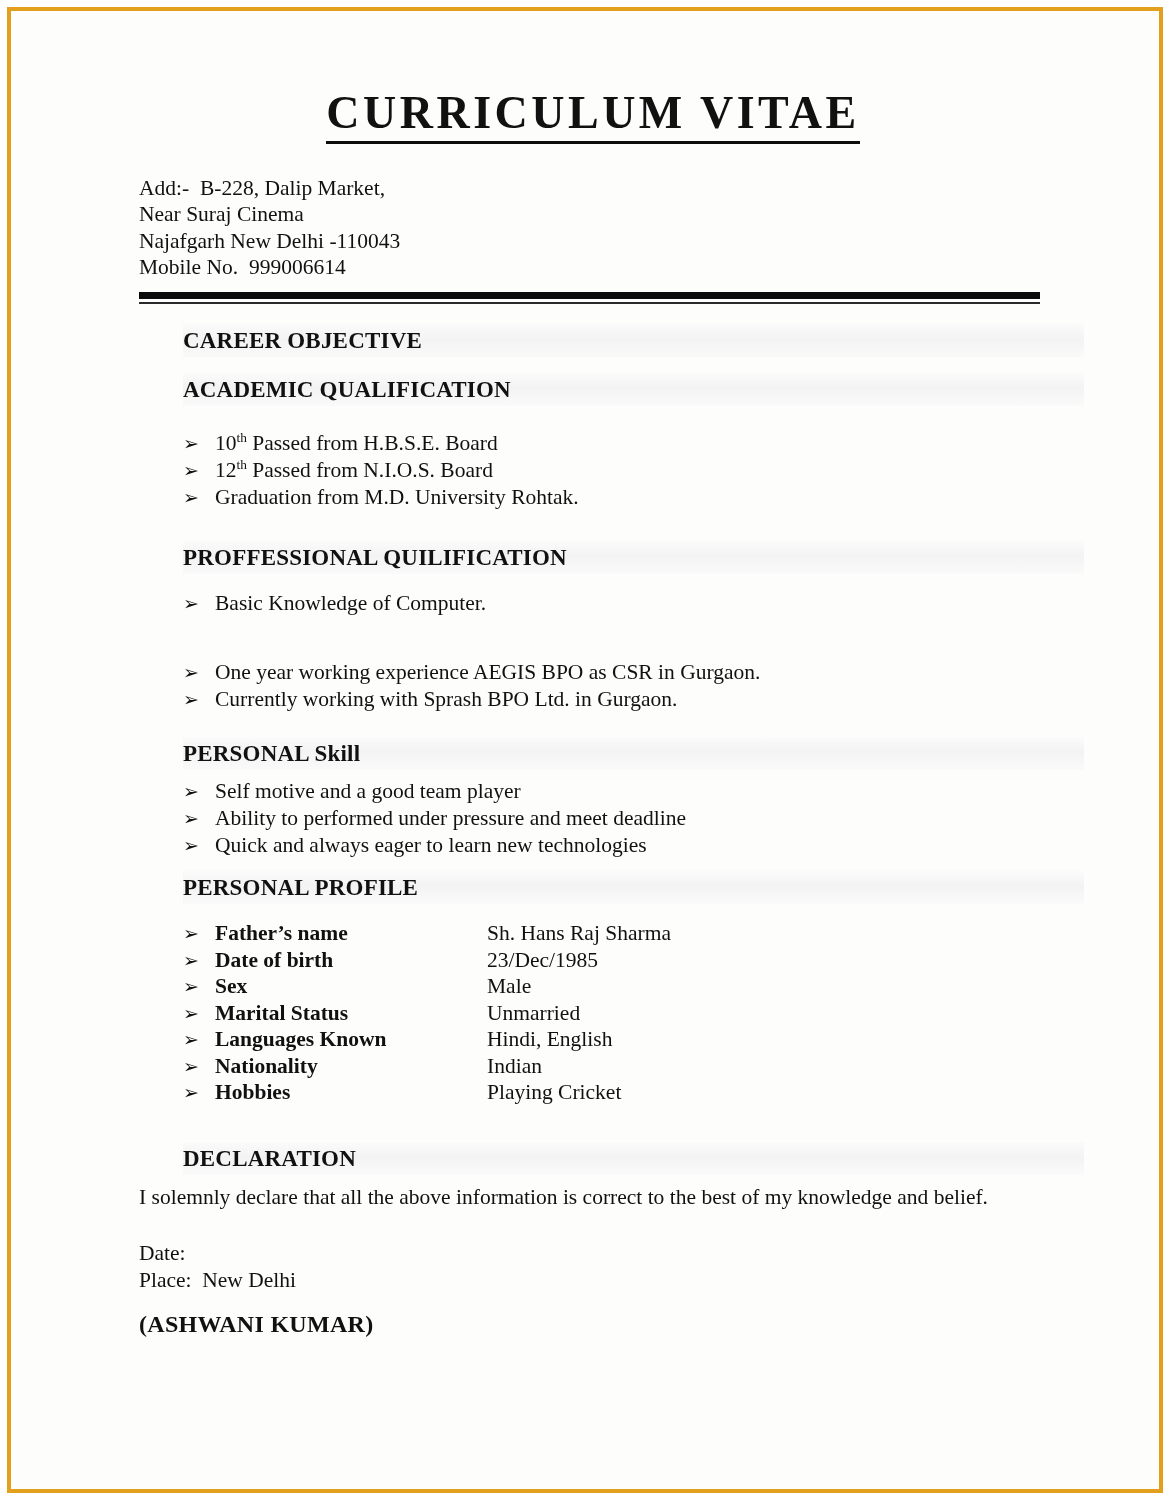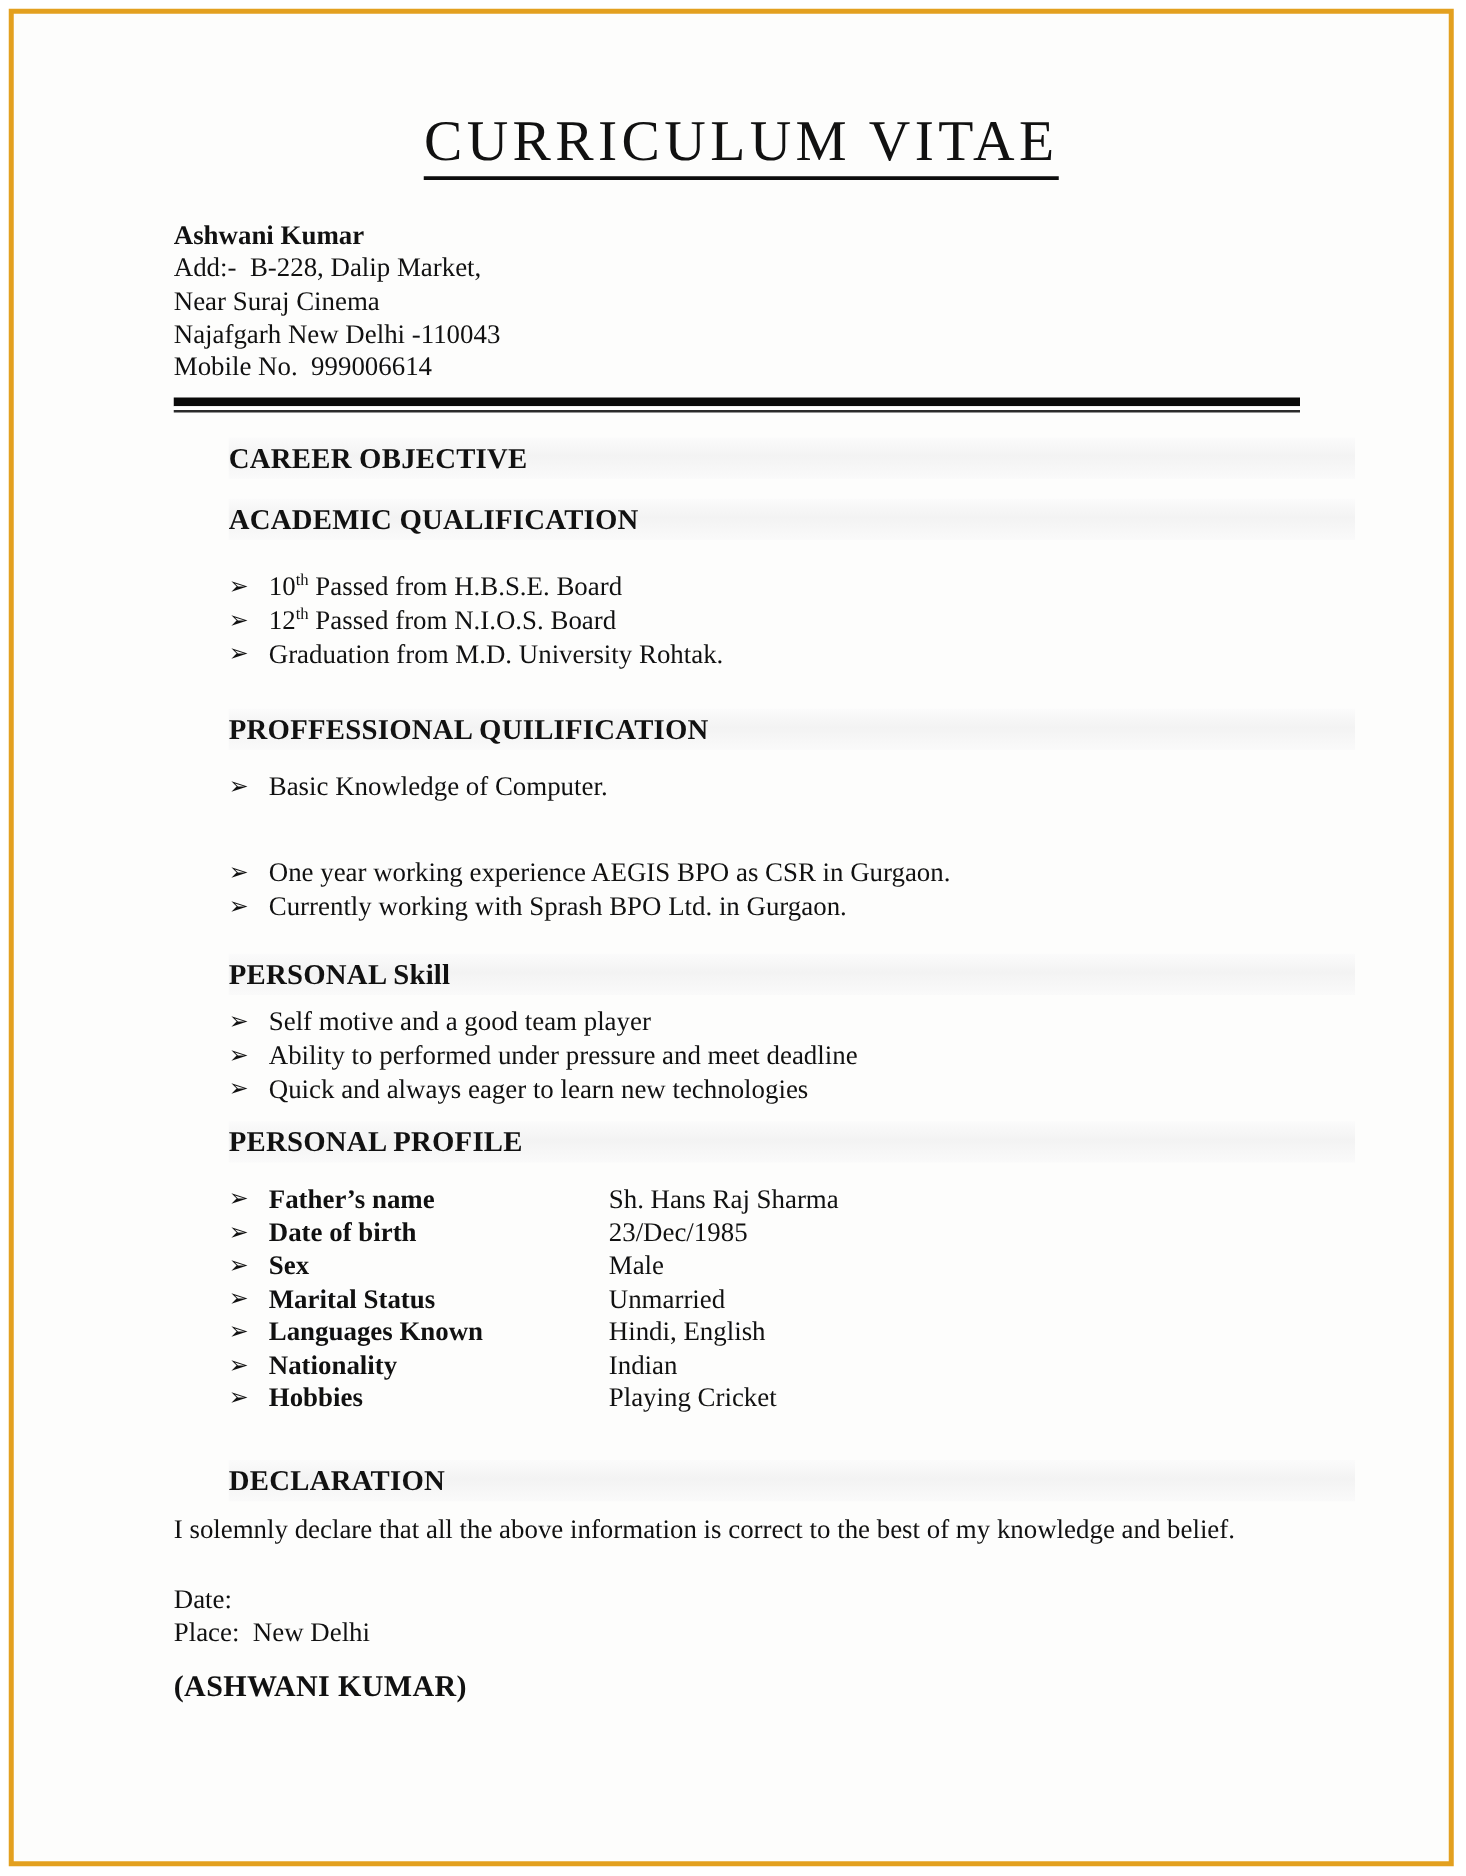--- a/index.html
+++ b/index.html
@@ -33,21 +33,21 @@
     top: 0;
     right: 0;
     bottom: 0;
     padding: 0;
   }
 
   
   .doc-title {
     text-align: center;
     font-size: 46px;
-    font-weight: 400;
+    font-weight: 700;
     letter-spacing: 3.5px;
     margin: 79px 0 0 0;
     padding: 0 0 4px 16px;
     line-height: 1.0;
     font-family: "Liberation Serif", "DejaVu Serif", serif;
   }
   .doc-title span.ul {
     border-bottom: 3px solid #0d0d0d;
     padding-bottom: 3px;
   }
@@ -190,21 +190,20 @@
 <body>
 
 <div class="page-frame">
   <div class="sheet">
 
     <div class="doc-title"><span class="ul">CURRICULUM VITAE</span></div>
 
     <div class="content">
 
       <div class="addr-block">
-        <div class="addr-line bold">Ashwani Kumar</div>
         <div class="addr-line">Add:-  B-228, Dalip Market,</div>
         <div class="addr-line">Near Suraj Cinema</div>
         <div class="addr-line">Najafgarh New Delhi -110043</div>
         <div class="addr-line"><span class="lbl">Mobile No</span><span>.  </span><span>999006614</span></div>
       </div>
 
       <div class="header-rule">
         <div class="bar-thick"></div>
         <div class="bar-gap"></div>
         <div class="bar-thin"></div>

